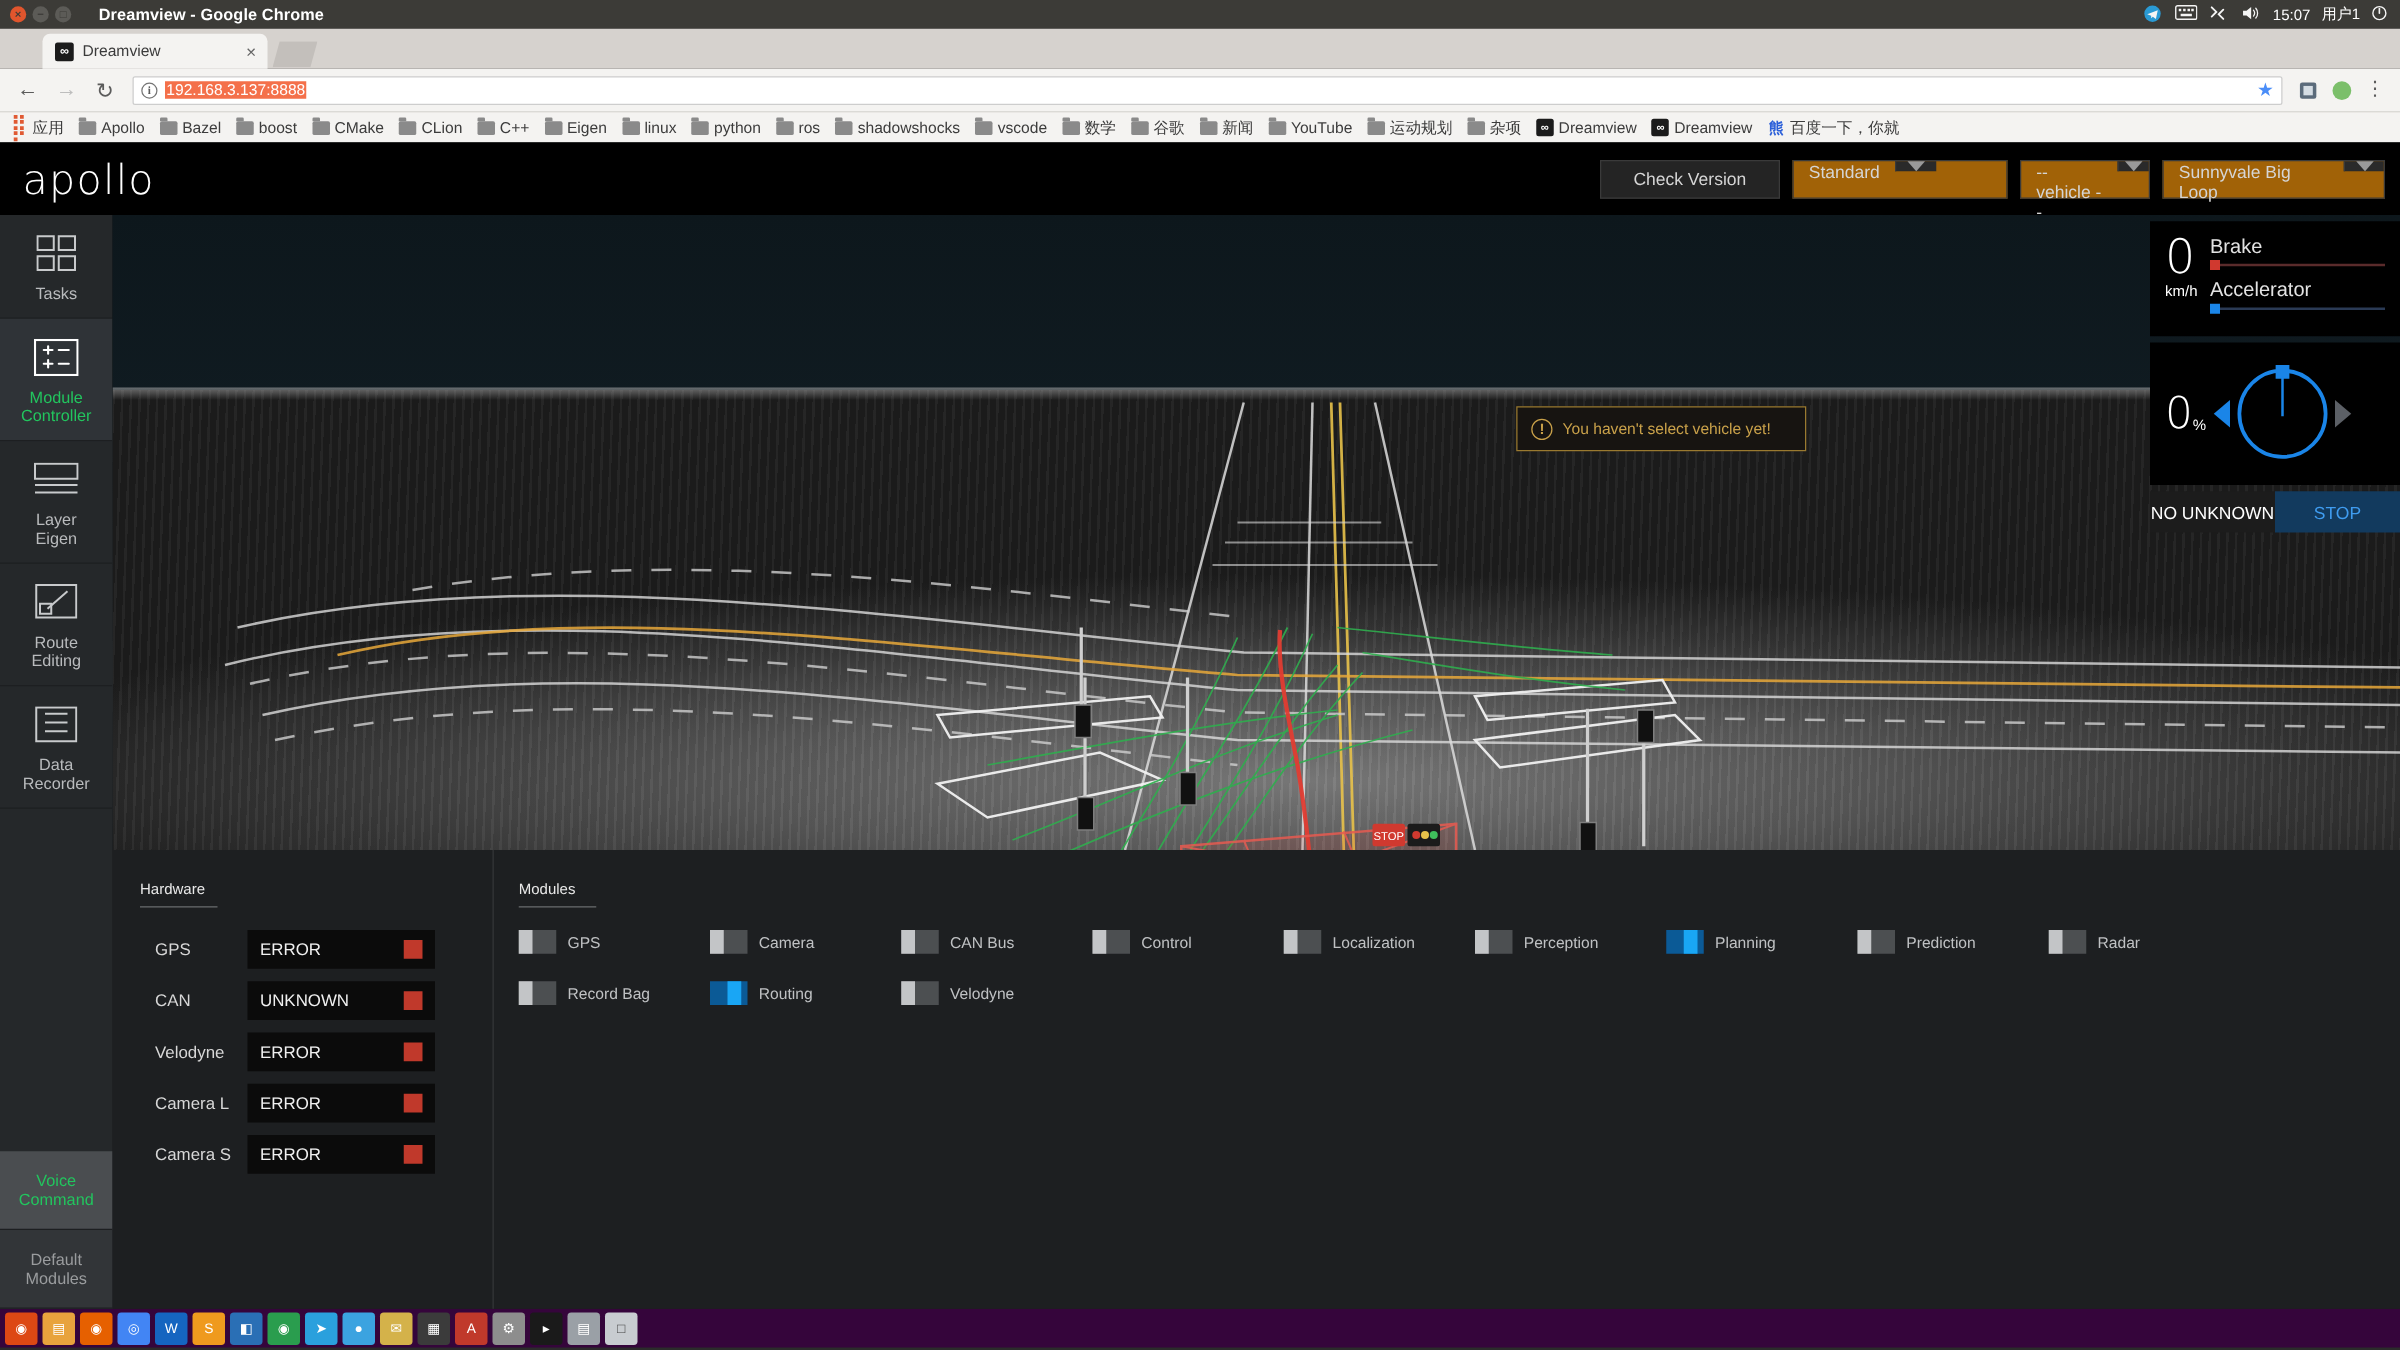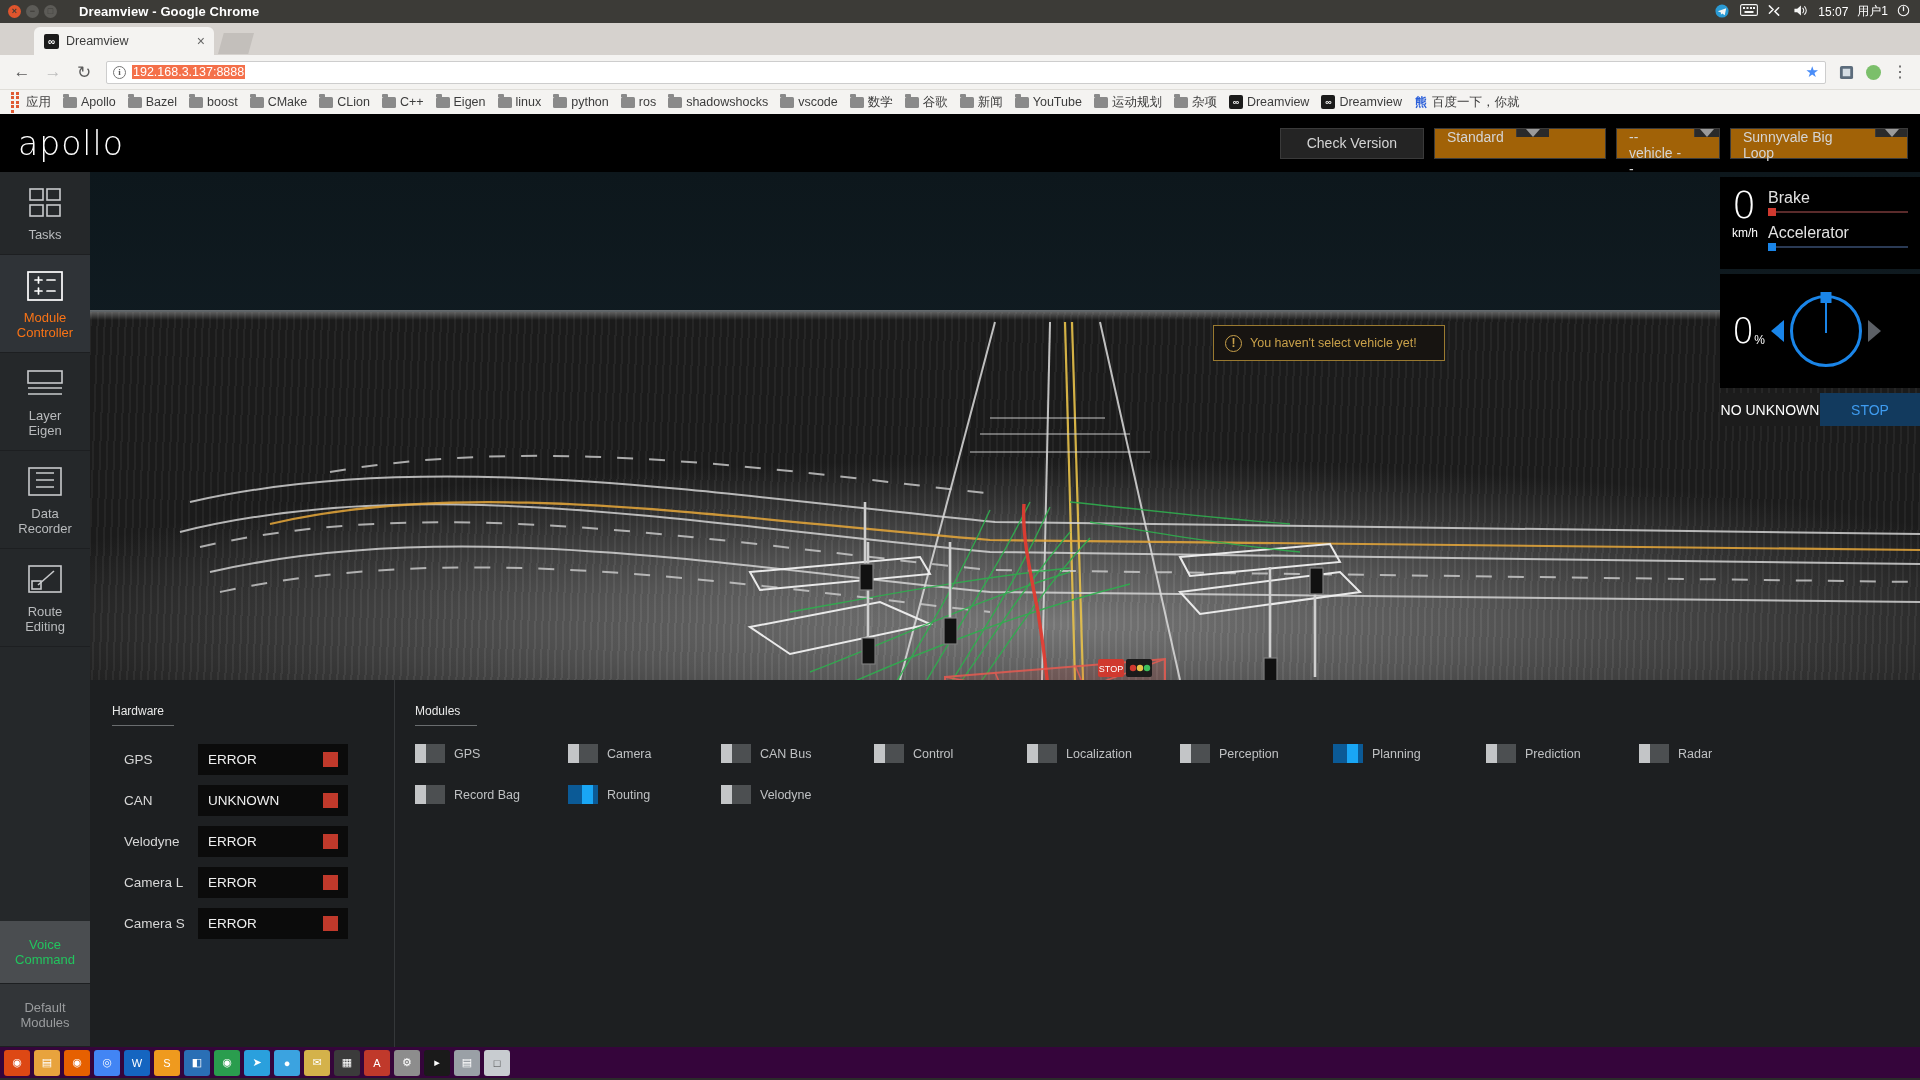--- a/index.html
+++ b/index.html
@@ -155,21 +155,21 @@
   
   .sidebar {
     width: 90px; background: #25282a; display: flex; flex-direction: column;
     flex: none;
   }
   .side-item {
     padding: 14px 4px 12px; text-align: center; color: #b9bbbd;
     font-size: 13px; line-height: 15px; cursor: pointer;
     border-bottom: 1px solid #1d1f21;
   }
-  .side-item.active { background: #2f3337; color: #f97316; }
+  .side-item.active { background: #2f3337; color: #22c55e; }
   .side-ic { height: 34px; display:flex; align-items:center; justify-content:center; margin-bottom:7px;}
   .side-bottom { margin-top: auto; }
   .side-item.muted { color: #22c55e; background: #4a4d50; }
   .side-item.muted2 { color: #9a9c9e; background: #323538; }
 
   
   .scene-wrap { flex: 1; display: flex; flex-direction: column; min-width: 0; }
   .scene {
     height: 508px; position: relative; overflow: hidden;
     background: #0c1519;
@@ -547,38 +547,38 @@
               <path d="M1 18h34M1 24h34" stroke="#c8cacc" stroke-width="1.6"></path>
             </svg>
         </div>
         <div style="white-space:pre-line">Layer
 Eigen</div>
       </div>
 
       <div class="side-item">
         <div class="side-ic">
           <svg width="34" height="30" viewBox="0 0 34 30">
-              <rect x="1" y="1" width="32" height="27" fill="none" stroke="#c8cacc" stroke-width="1.6"></rect>
-              <path d="M8 6h18M8 13h18M8 20h18" stroke="#c8cacc" stroke-width="1.6"></path>
-            </svg>
-        </div>
-        <div style="white-space:pre-line">Data
-Recorder</div>
-      </div>
-
-      <div class="side-item">
-        <div class="side-ic">
-          <svg width="34" height="30" viewBox="0 0 34 30">
               <rect x="1" y="1" width="32" height="26" fill="none" stroke="#c8cacc" stroke-width="1.6"></rect>
               <rect x="4" y="16" width="9" height="8" fill="none" stroke="#c8cacc" stroke-width="1.6"></rect>
               <path d="M10 20L26 6" stroke="#c8cacc" stroke-width="1.6"></path>
             </svg>
         </div>
         <div style="white-space:pre-line">Route
 Editing</div>
+      </div>
+
+      <div class="side-item">
+        <div class="side-ic">
+          <svg width="34" height="30" viewBox="0 0 34 30">
+              <rect x="1" y="1" width="32" height="27" fill="none" stroke="#c8cacc" stroke-width="1.6"></rect>
+              <path d="M8 6h18M8 13h18M8 20h18" stroke="#c8cacc" stroke-width="1.6"></path>
+            </svg>
+        </div>
+        <div style="white-space:pre-line">Data
+Recorder</div>
       </div>
 
       <div class="side-bottom">
         <div class="side-item muted" style="padding:16px 4px">
           <div style="white-space:pre-line">Voice
 Command</div>
         </div>
         <div class="side-item muted2" style="padding:16px 4px">
           <div style="white-space:pre-line">Default
 Modules</div>

